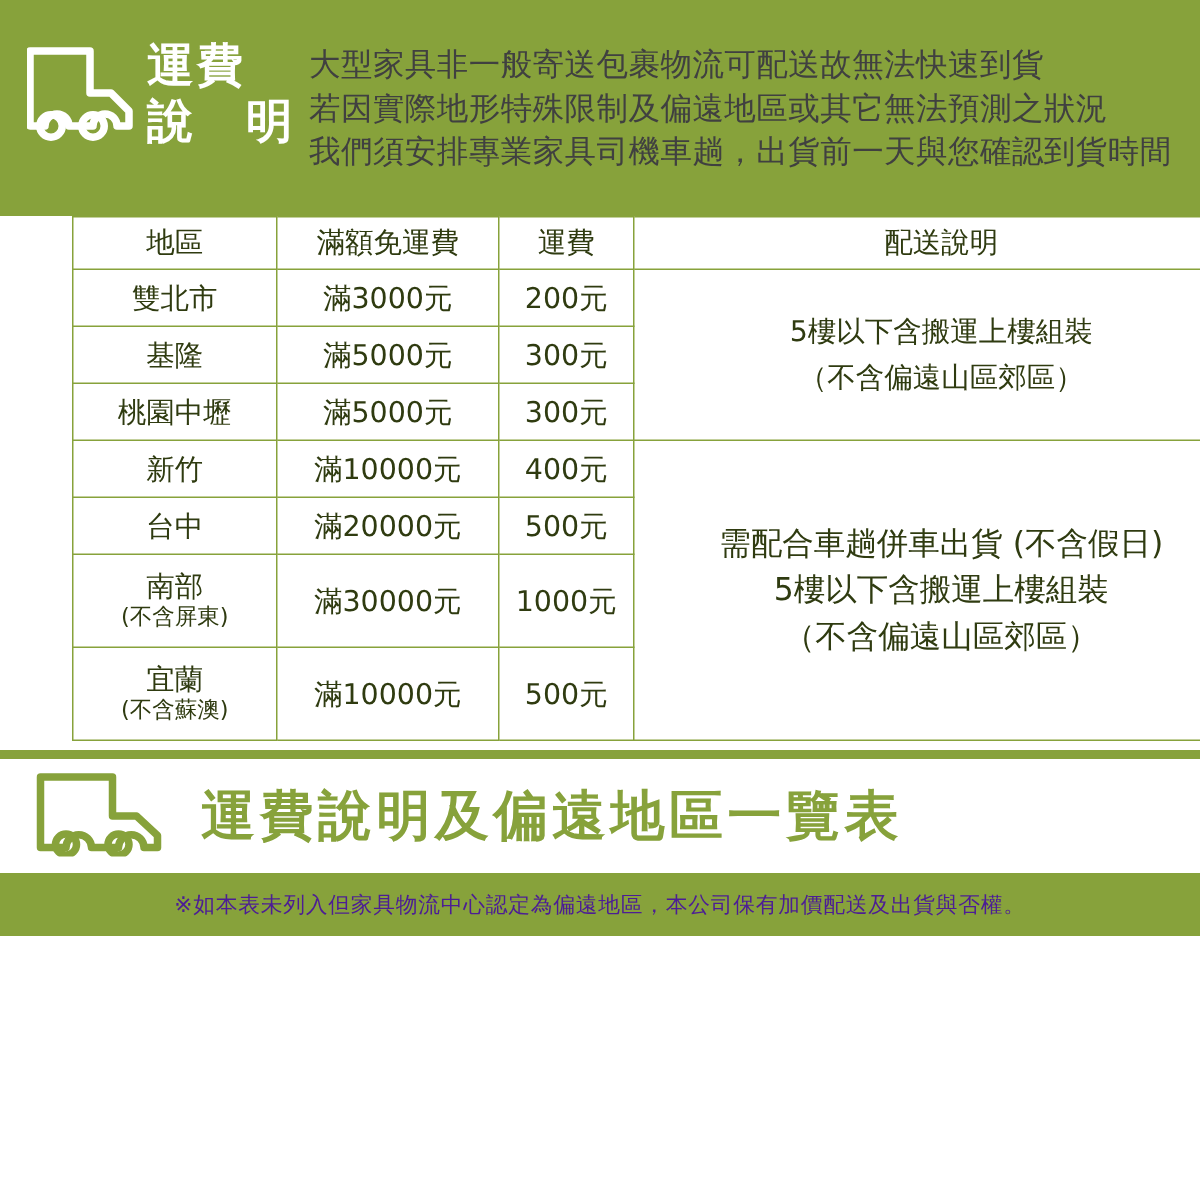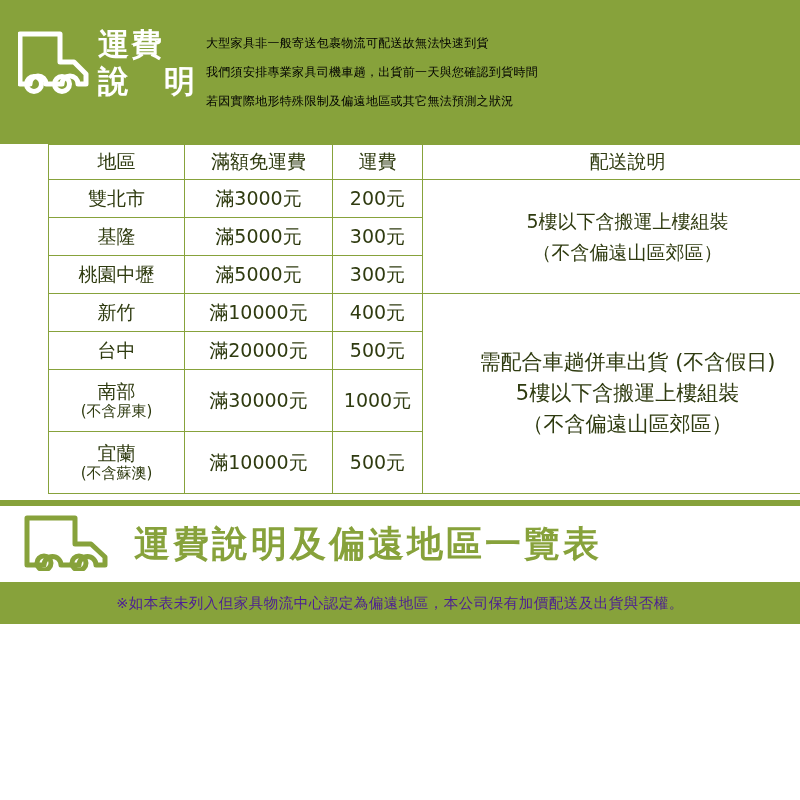--- a/index.html
+++ b/index.html
@@ -49,22 +49,22 @@
     top: 14px;
     color: #ffffff;
     font-size: 31px;
     line-height: 37px;
     font-weight: bold;
     letter-spacing: 2px;
     white-space: pre;
   }
   .header-lines {
     flex: 1 1 auto;
-    color: #000000;
-    font-size: 12px;
+    color: #404040;
+    font-size: 21px;
     line-height: 29px;
     letter-spacing: 0.3px;
     padding-left: 6px;
   }
   .header-lines div { white-space: nowrap; }
 
   
   .table-wrap {
     box-sizing: border-box;
     width: 800px;
@@ -172,22 +172,22 @@
     <div class="truck-block">
       <svg class="truck-svg" width="78" height="66" viewBox="0 0 78 66">
         <path d="M2 6 h40 v28 h14 l12 12 v10 h-8 a8 8 0 0 0 -16 0 h-16 a8 8 0 0 0 -16 0 h-10 z" fill="none" stroke="#ffffff" stroke-width="5" stroke-linejoin="round"></path>
         <circle cx="16" cy="56" r="7.5" fill="none" stroke="#ffffff" stroke-width="5"></circle>
         <circle cx="44" cy="56" r="7.5" fill="none" stroke="#ffffff" stroke-width="5"></circle>
       </svg>
       <div class="truck-words"><span>運費</span><br><span>說　明</span></div>
     </div>
     <div class="header-lines">
       <div>大型家具非一般寄送包裹物流可配送故無法快速到貨</div>
+      <div>若因實際地形特殊限制及偏遠地區或其它無法預測之狀況</div>
       <div>我們須安排專業家具司機車趟，出貨前一天與您確認到貨時間</div>
-      <div>若因實際地形特殊限制及偏遠地區或其它無法預測之狀況</div>
     </div>
   </div>
 
   <div class="table-wrap">
     <table class="fee">
       <colgroup>
         <col class="col-area">
           <col class="col-free">
           <col class="col-fee">
           <col class="col-desc">

